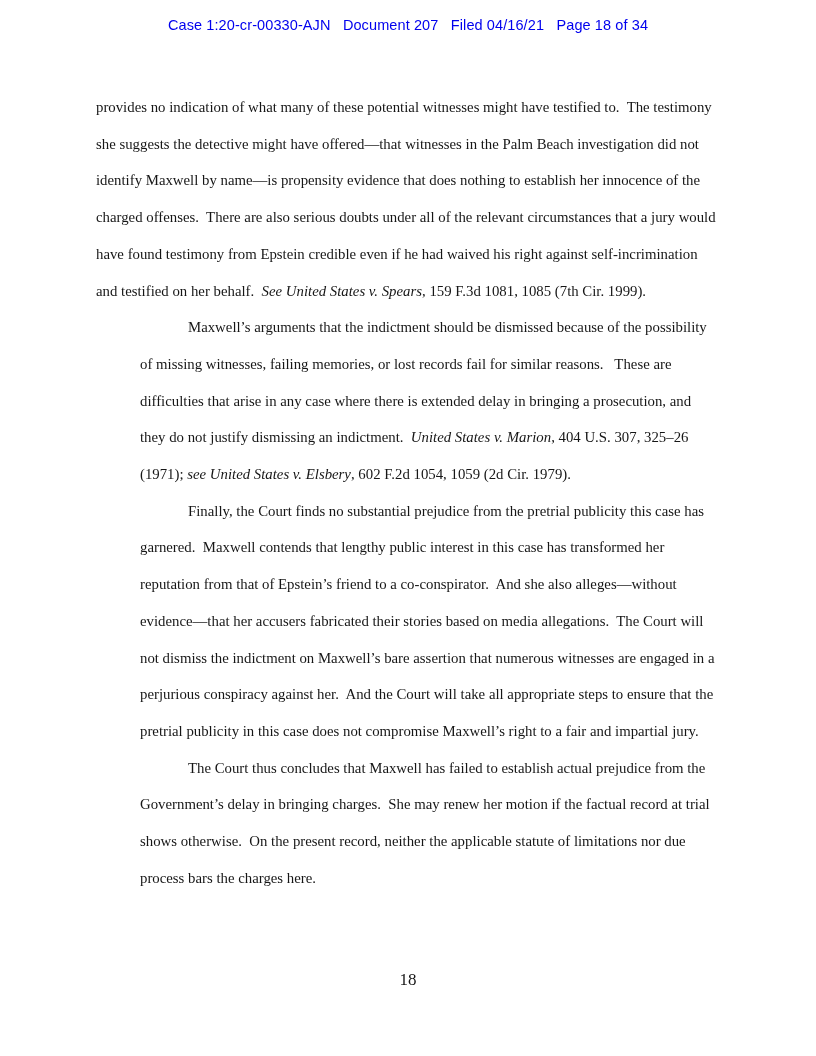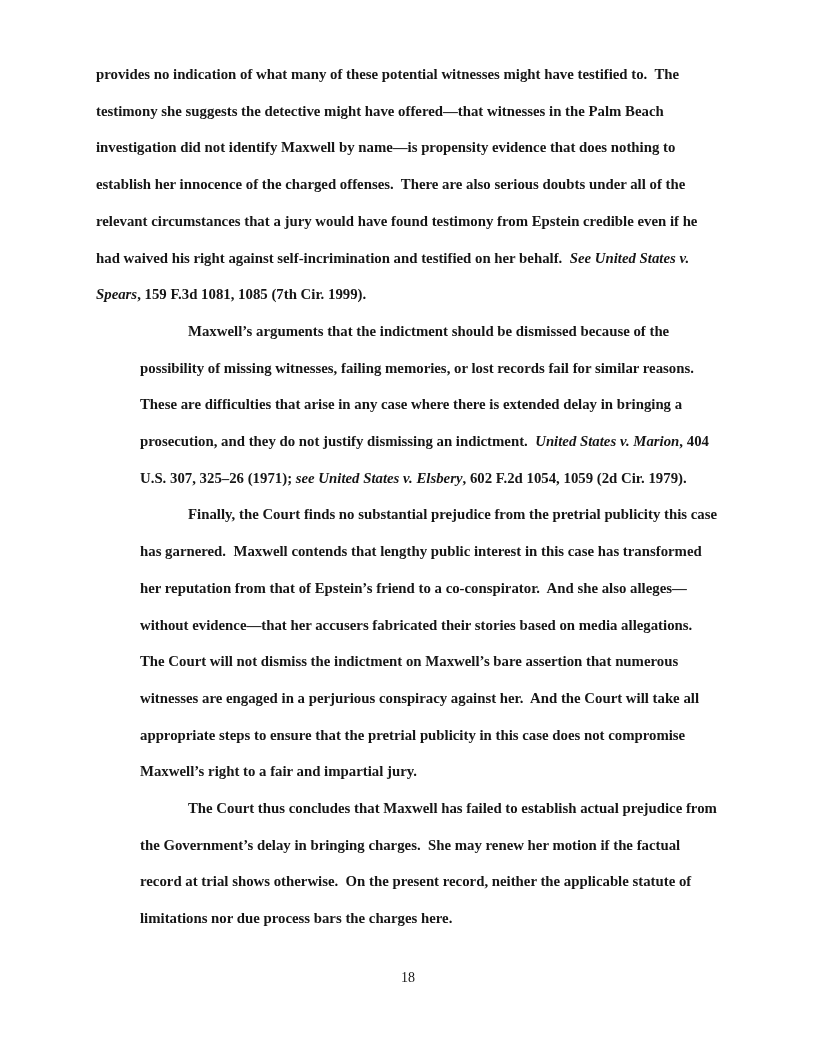--- a/index.html
+++ b/index.html
@@ -17,43 +17,43 @@
   .stamp {
     padding-top: 17px;
     text-align: center;
     font-family: "Liberation Sans", sans-serif;
     font-size: 14.5px;
     letter-spacing: 0.1px;
     white-space: pre-wrap;
   }
   .body-text {
     padding: 56px 96px 0 96px;
-    font-weight: bold;
   }
   .para {
     font-size: 14.8px;
     line-height: 36.7px;
     text-align: left;
     white-space: pre-wrap;
   }
   .para.indent { text-indent: 48px; margin-left: 44px; }
   .italic { font-style: italic; }
   .page-number {
     position: absolute;
     left: 0;
     right: 0;
     top: 970px;
     text-align: center;
-    font-size: 14px;
+    font-size: 17px;
   }
 </style>
 </head>
 <body>
 
 <div class="page">
+  <header class="stamp" style="color: rgb(0, 0, 238);">Case 1:20-cr-00330-AJN   Document 207   Filed 04/16/21   Page 18 of 34</header>
 
   <main class="body-text">
       <p class="para"><span>provides no indication of what many of these potential witnesses might have testified to.  The testimony she suggests the detective might have offered—that witnesses in the Palm Beach investigation did not identify Maxwell by name—is propensity evidence that does nothing to establish her innocence of the charged offenses.  There are also serious doubts under all of the relevant circumstances that a jury would have found testimony from Epstein credible even if he had waived his right against self-incrimination and testified on her behalf.  </span><span class="italic">See United States v. Spears</span><span>, 159 F.3d 1081, 1085 (7th Cir. 1999).</span></p>
       <p class="para indent"><span>Maxwell’s arguments that the indictment should be dismissed because of the possibility of missing witnesses, failing memories, or lost records fail for similar reasons.   These are difficulties that arise in any case where there is extended delay in bringing a prosecution, and they do not justify dismissing an indictment.  </span><span class="italic">United States v. Marion</span><span>, 404 U.S. 307, 325–26 (1971); </span><span class="italic">see United States v. Elsbery</span><span>, 602 F.2d 1054, 1059 (2d Cir. 1979).</span></p>
       <p class="para indent"><span>Finally, the Court finds no substantial prejudice from the pretrial publicity this case has garnered.  Maxwell contends that lengthy public interest in this case has transformed her reputation from that of Epstein’s friend to a co-conspirator.  And she also alleges—without evidence—that her accusers fabricated their stories based on media allegations.  The Court will not dismiss the indictment on Maxwell’s bare assertion that numerous witnesses are engaged in a perjurious conspiracy against her.  And the Court will take all appropriate steps to ensure that the pretrial publicity in this case does not compromise Maxwell’s right to a fair and impartial jury.</span></p>
       <p class="para indent"><span>The Court thus concludes that Maxwell has failed to establish actual prejudice from the Government’s delay in bringing charges.  She may renew her motion if the factual record at trial shows otherwise.  On the present record, neither the applicable statute of limitations nor due process bars the charges here.</span></p>
     </main>
 
   <footer class="page-number">18</footer>
 </div>

